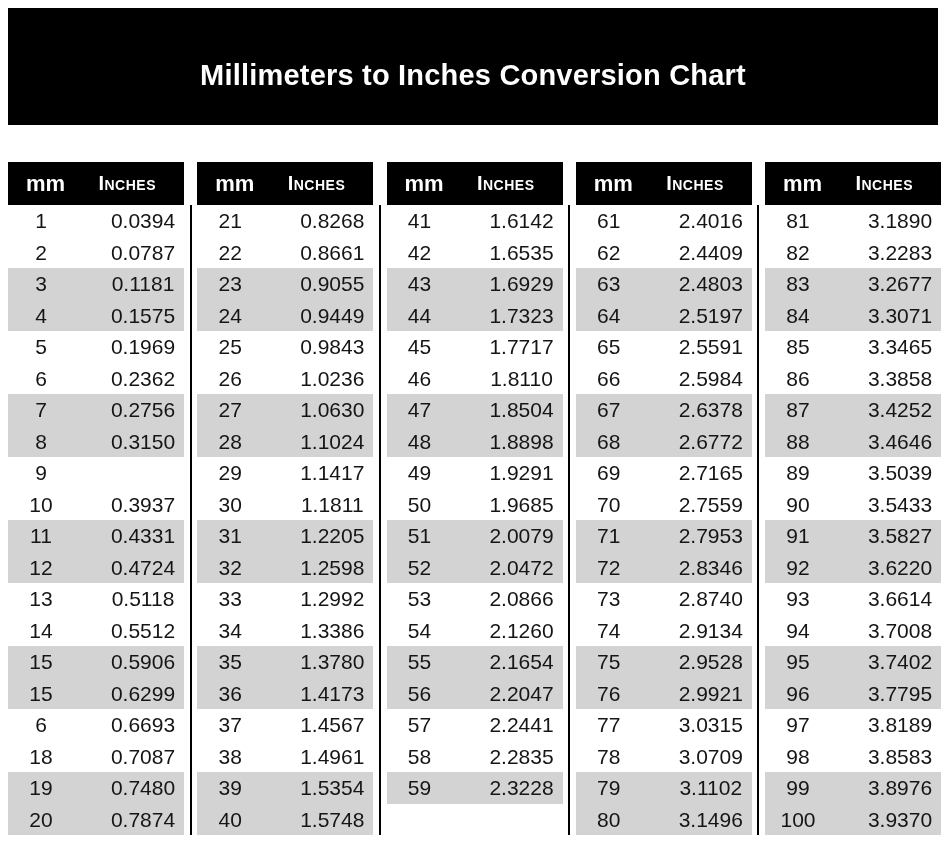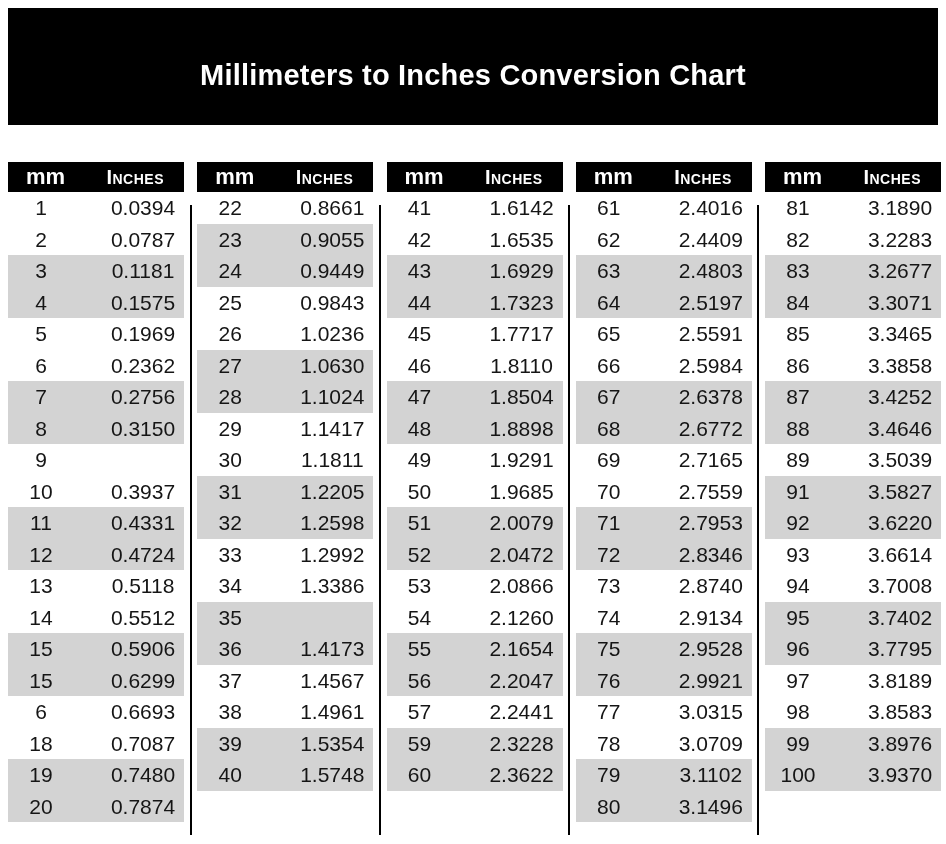--- a/index.html
+++ b/index.html
@@ -29,27 +29,27 @@
   }
   .grid {
     position: absolute;
     left: 8px; top: 162px;
     width: 933px; height: 673px;
     display: flex;
     justify-content: space-between;
   }
   .col { width: 176px; }
   .col-header {
-    height: 30px;
+    height: 43px;
     background: #000000;
     color: #ffffff;
     display: flex;
     align-items: center;
     justify-content: space-between;
-    padding: 0 20px 0 18px;
+    padding: 0 28px 0 18px;
     box-sizing: border-box;
   }
   .mm-header {
     font-size: 22px;
     font-weight: bold;
   }
   .inches-header {
     font-size: 20px;
     font-weight: bold;
     font-variant: small-caps;
@@ -182,20 +182,24 @@
         </div>
   </div>
 
   <div class="col">
     <div class="col-header">
       <span class="mm-header">mm</span>
       <span class="inches-header">Inches</span>
     </div>
     <div class="col-body">
           <div class="row">
+            <span class="mm-cell">21</span>
+            <span class="in-cell">0.8268</span>
+          </div>
+          <div class="row">
             <span class="mm-cell">22</span>
             <span class="in-cell">0.8661</span>
           </div>
           <div class="row stripe">
             <span class="mm-cell">23</span>
             <span class="in-cell">0.9055</span>
           </div>
           <div class="row stripe">
             <span class="mm-cell">24</span>
             <span class="in-cell">0.9449</span>
@@ -235,20 +239,21 @@
           <div class="row">
             <span class="mm-cell">33</span>
             <span class="in-cell">1.2992</span>
           </div>
           <div class="row">
             <span class="mm-cell">34</span>
             <span class="in-cell">1.3386</span>
           </div>
           <div class="row stripe">
             <span class="mm-cell">35</span>
+            <span class="in-cell">1.3780</span>
           </div>
           <div class="row stripe">
             <span class="mm-cell">36</span>
             <span class="in-cell">1.4173</span>
           </div>
           <div class="row">
             <span class="mm-cell">37</span>
             <span class="in-cell">1.4567</span>
           </div>
           <div class="row">
@@ -333,27 +338,27 @@
             <span class="in-cell">2.1654</span>
           </div>
           <div class="row stripe">
             <span class="mm-cell">56</span>
             <span class="in-cell">2.2047</span>
           </div>
           <div class="row">
             <span class="mm-cell">57</span>
             <span class="in-cell">2.2441</span>
           </div>
+          <div class="row">
+            <span class="mm-cell">58</span>
+            <span class="in-cell">2.2835</span>
+          </div>
           <div class="row stripe">
             <span class="mm-cell">59</span>
             <span class="in-cell">2.3228</span>
-          </div>
-          <div class="row stripe">
-            <span class="mm-cell">60</span>
-            <span class="in-cell">2.3622</span>
           </div>
         </div>
   </div>
 
   <div class="col">
     <div class="col-header">
       <span class="mm-header">mm</span>
       <span class="inches-header">Inches</span>
     </div>
     <div class="col-body">
@@ -475,20 +480,24 @@
             <span class="in-cell">3.4252</span>
           </div>
           <div class="row stripe">
             <span class="mm-cell">88</span>
             <span class="in-cell">3.4646</span>
           </div>
           <div class="row">
             <span class="mm-cell">89</span>
             <span class="in-cell">3.5039</span>
           </div>
+          <div class="row">
+            <span class="mm-cell">90</span>
+            <span class="in-cell">3.5433</span>
+          </div>
           <div class="row stripe">
             <span class="mm-cell">91</span>
             <span class="in-cell">3.5827</span>
           </div>
           <div class="row stripe">
             <span class="mm-cell">92</span>
             <span class="in-cell">3.6220</span>
           </div>
           <div class="row">
             <span class="mm-cell">93</span>

